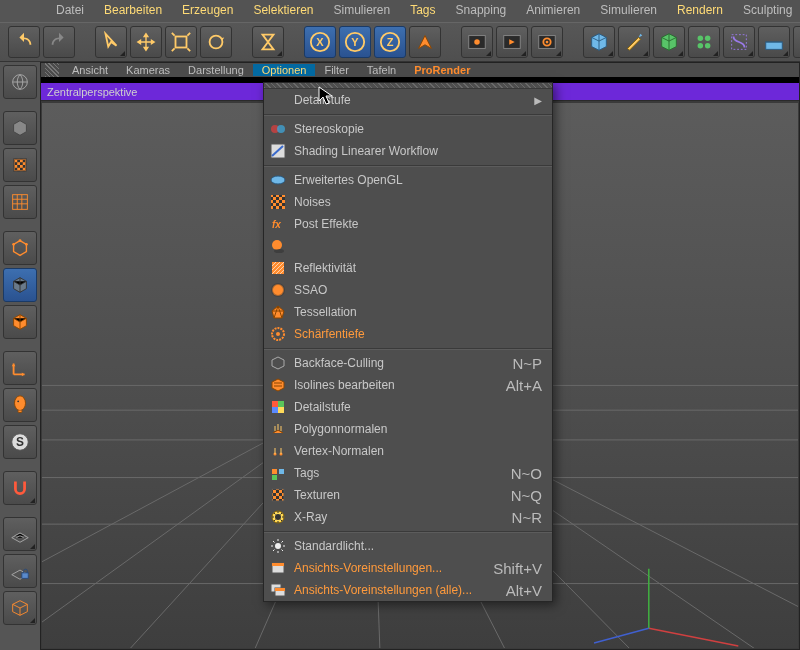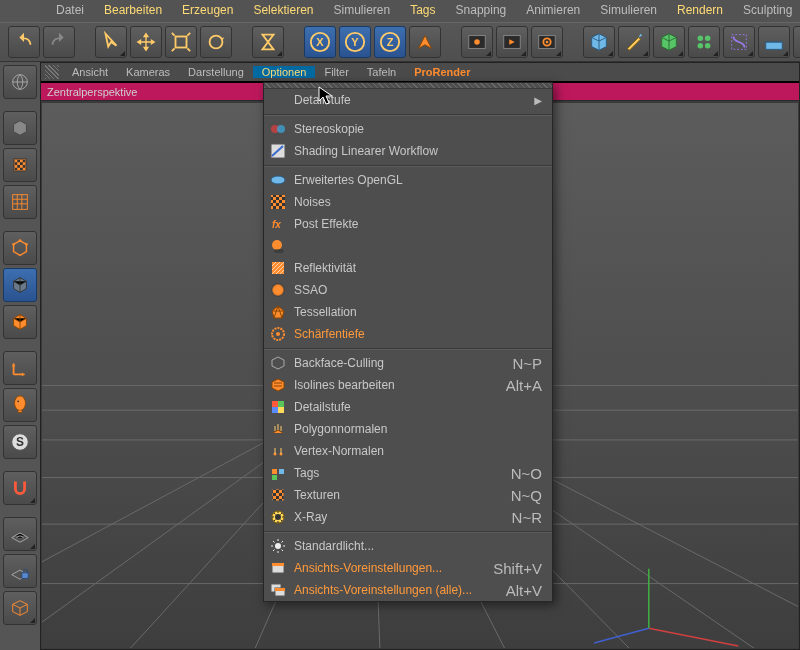--- a/index.html
+++ b/index.html
@@ -19,26 +19,26 @@
   .tb-btn svg { width:22px; height:22px; }
   .corner-tri { position:absolute; bottom:1px; right:1px; width:0; height:0; border-left:5px solid transparent; border-bottom:5px solid #222; }
 
   
   .left-palette { position:absolute; left:0; top:62px; width:40px; display:flex; flex-direction:column; gap:3px; padding:3px; }
   .left-palette .tb-btn { width:34px; height:34px; }
   .pal-gap { height:6px; }
 
   
   .viewport-area { position:absolute; left:40px; top:62px; right:0; bottom:0; background:#3a3a3a; border:1px solid #222; }
-  .vp-menu { height:20px; background:#4b4b4b; display:flex; align-items:center; font-size:11px; border-bottom:2px solid #000000; }
+  .vp-menu { height:20px; background:#4b4b4b; display:flex; align-items:center; font-size:11px; border-bottom:6px solid #000000; }
   .vp-handle { width:14px; height:14px; margin:0 4px; background:repeating-linear-gradient(45deg,#777 0 1px,#4b4b4b 1px 3px); }
   .vp-menu-item { padding:0 9px; color:#bdbdbd; cursor:default; }
   .vp-menu-item.hl { background:#0369a1; color:#ffdb76; }
   .vp-menu-item.orange { color:#ff8c2e;font-weight:bold; }
-  .vp-title { height:18px; background:#be185d; display:flex; align-items:center; padding:0 6px; font-size:11px; color:#cfcfcf; border-bottom:1px solid #2a2a2a;}
+  .vp-title { height:18px; background:#6d28d9; display:flex; align-items:center; padding:0 6px; font-size:11px; color:#cfcfcf; border-bottom:1px solid #2a2a2a;}
   .vp-canvas { position:absolute; left:1px; right:1px; top:40px; bottom:1px; background:linear-gradient(#5c5c5c 0%, #4d4d4d 55%, #3e3e3e 100%); overflow:hidden; }
   .vp-canvas svg { position:absolute; inset:0; width:100%; height:100%; }
 
   
   .dropdown { position:absolute; left:263px; top:82px; width:290px; background:#4e4e4e; border:1px solid #262626; box-shadow:3px 3px 10px rgba(0,0,0,.5); font-size:12px; color:#c8c8c8; }
   .dd-strip { height:6px; background:repeating-linear-gradient(45deg,#6a6a6a 0 1px,#4e4e4e 1px 4px); border-bottom:1px solid #3a3a3a;}
   .dd-row { display:flex; align-items:center; height:22px; padding:0 10px 0 6px; gap:8px; }
   .dd-row.orange span.lbl { color:#ff9a3c; }
   .dd-ico { width:16px; height:16px; display:flex; justify-content:center; flex-shrink:0; }
   .dd-ico svg { width:16px; height:16px; }

